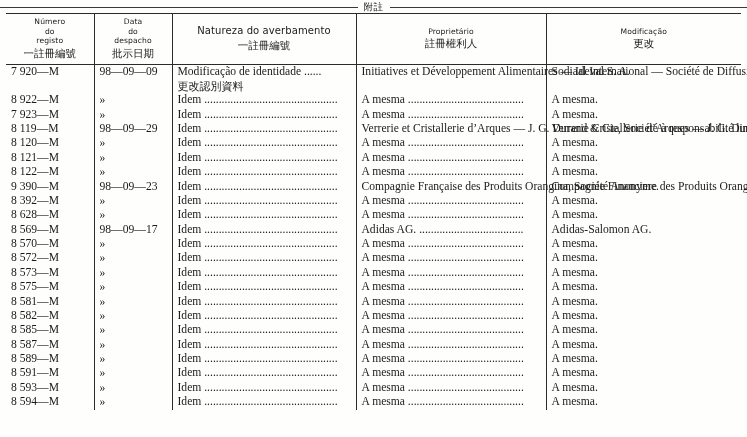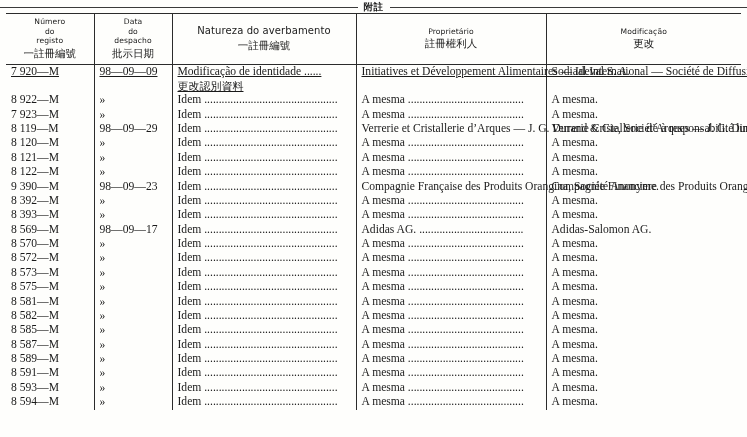--- a/index.html
+++ b/index.html
@@ -24,21 +24,20 @@
   
   .top-heading {
     position: absolute;
     left: 0;
     top: 0;
     width: 747px;
     height: 14px;
     display: flex;
     align-items: center;
     justify-content: center;
-    font-weight: bold;
   }
   .top-heading .rule {
     flex: 1 1 auto;
     height: 0;
     border-top: 1px solid #3a3a3a;
     margin-top: 1px;
   }
   .top-heading .rule.left { margin-right: 6px; }
   .top-heading .rule.right { margin-left: 6px; }
   .top-heading .label {
@@ -101,21 +100,21 @@
   td.nat { padding-left: 7px; }
   td.prop { padding-left: 7px; }
   td.mod { padding-left: 7px; }
 
   .zh-inline {
     font-family: "DejaVu Sans", sans-serif;
     font-size: 11px;
   }
 
   tr.gap td { padding-top: 7px; }
-  tr.r0 td { padding-top: 4px; text-decoration: underline; }
+  tr.r0 td { padding-top: 4px; }
 </style>
 </head>
 <body>
 
 <div class="page">
 
   <div class="top-heading">
     <span class="rule left"></span>
     <span class="label">附註</span>
     <span class="rule right"></span>
@@ -211,21 +210,21 @@
           <td class="mod sep">Compagnie Financiere des Produits Orangina.</td>
         </tr>
         <tr class="gap">
           <td class="num">8 392—M</td>
           <td class="date sep">»</td>
           <td class="nat sep"><span>Idem ..............................................</span></td>
           <td class="prop sep">A mesma ........................................</td>
           <td class="mod sep">A mesma.</td>
         </tr>
         <tr>
-          <td class="num">8 393—M</td>
+          <td class="num">8 628—M</td>
           <td class="date sep">»</td>
           <td class="nat sep"><span>Idem ..............................................</span></td>
           <td class="prop sep">A mesma ........................................</td>
           <td class="mod sep">A mesma.</td>
         </tr>
         <tr>
           <td class="num">8 569—M</td>
           <td class="date sep">98—09—17</td>
           <td class="nat sep"><span>Idem ..............................................</span></td>
           <td class="prop sep">Adidas AG. ....................................</td>

